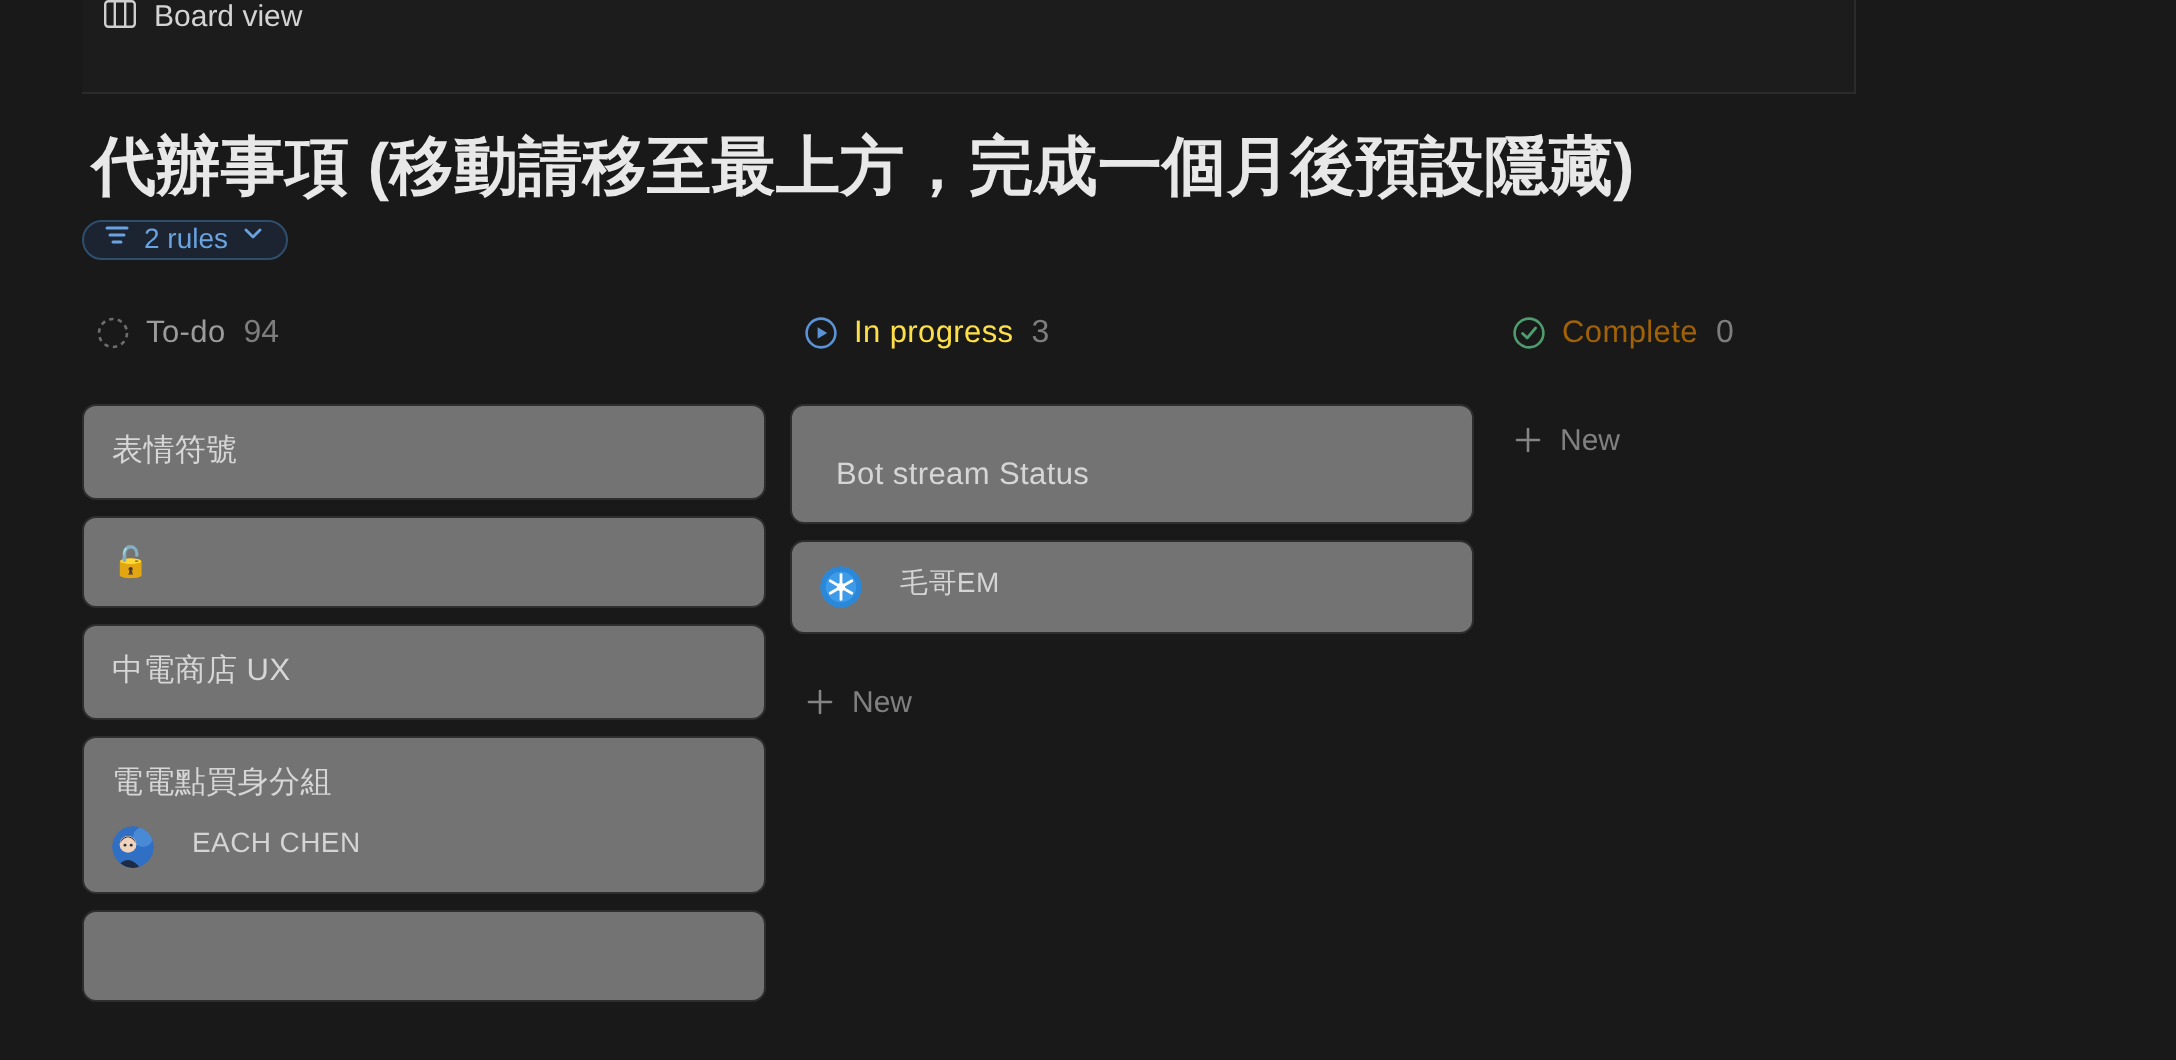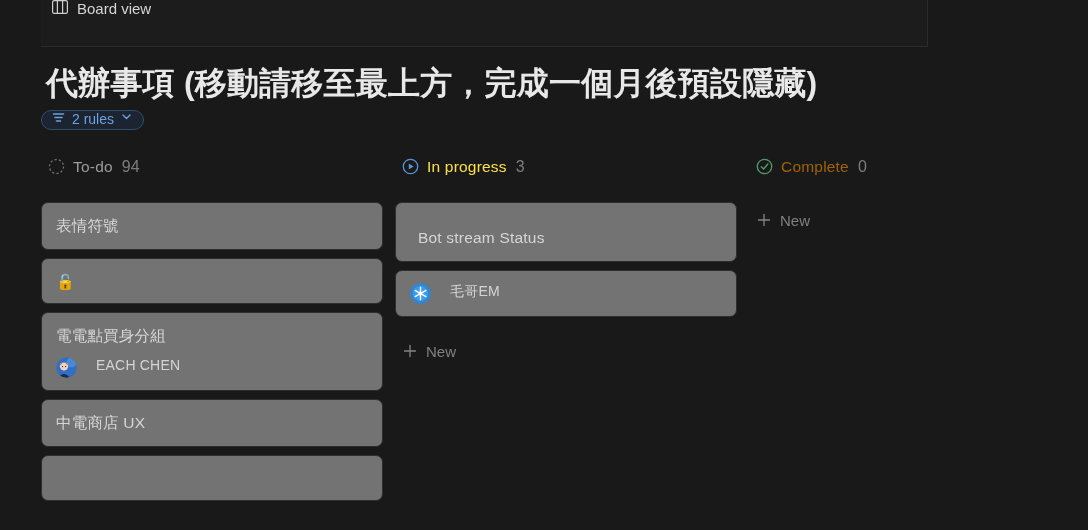--- a/index.html
+++ b/index.html
@@ -210,20 +210,24 @@
         <div class="card">
           <div class="card-title">表情符號</div>
         </div>
 
         <div class="card">
           <div class="card-title">
             <span class="emoji">🔓</span>
           </div>
         </div>
 
+
+        <div class="card">
+          <div class="card-title">中電商店 UX</div>
+        </div>
 
         <div class="card">
           <div class="card-title">電電點買身分組</div>
           <div class="assignee">
             <span class="avatar">
               <svg class="avatar" viewBox="0 0 21 21">
                 <defs>
                     <clipPath id="c1">
                       <circle cx="10.5" cy="10.5" r="10.5"></circle>
                     </clipPath>
@@ -237,24 +241,20 @@
                   <circle cx="6.5" cy="9.6" r="0.7" fill="#2b2b33"></circle>
                   <circle cx="9.6" cy="9.6" r="0.7" fill="#2b2b33"></circle>
                 </g>
               </svg>
             </span>
             <span class="assignee-name">EACH CHEN</span>
           </div>
         </div>
 
         <div class="card">
-          <div class="card-title">中電商店 UX</div>
-        </div>
-
-        <div class="card">
           <div class="card-title"></div>
         </div>
 
       </div>
     </div>
 
     <div class="column col-prog">
       <div class="col-head">
         <span>
           <svg class="st-icon" viewBox="0 0 17 17" fill="none">

